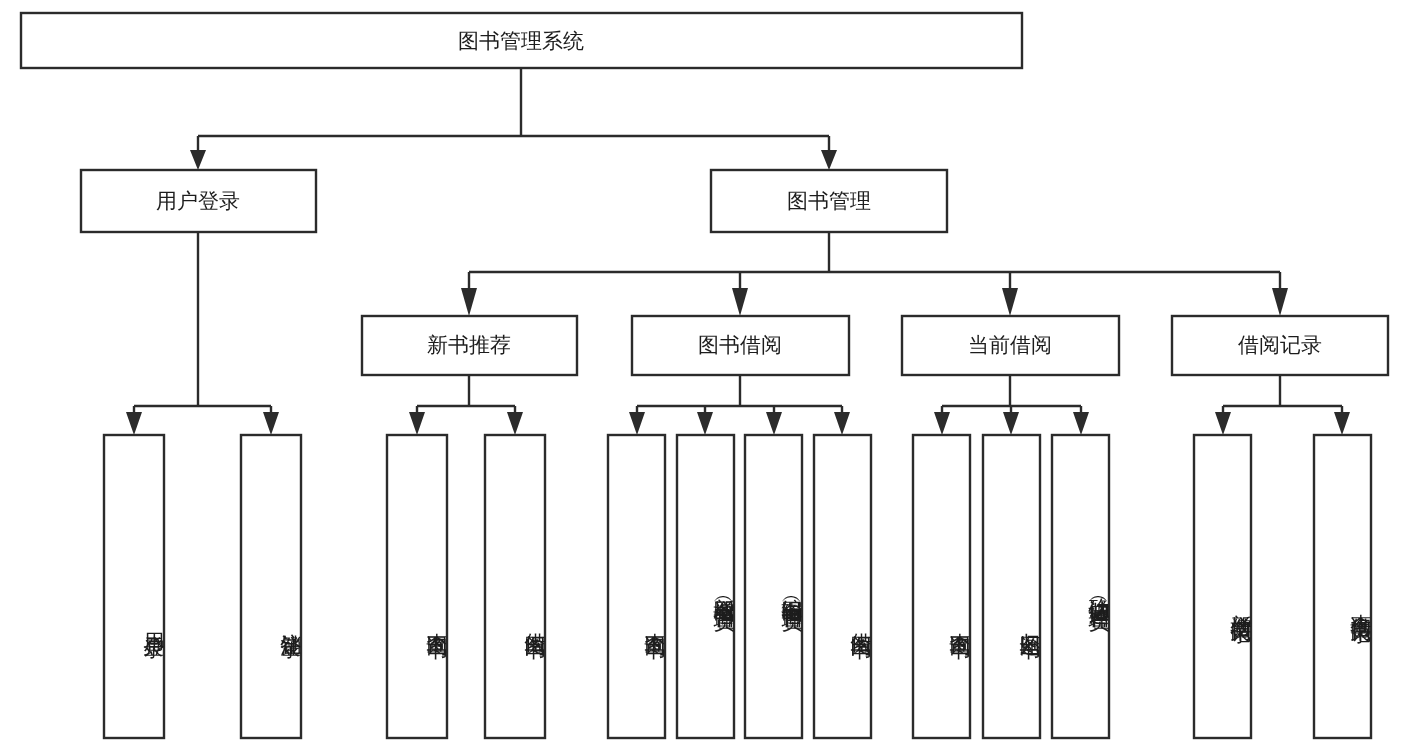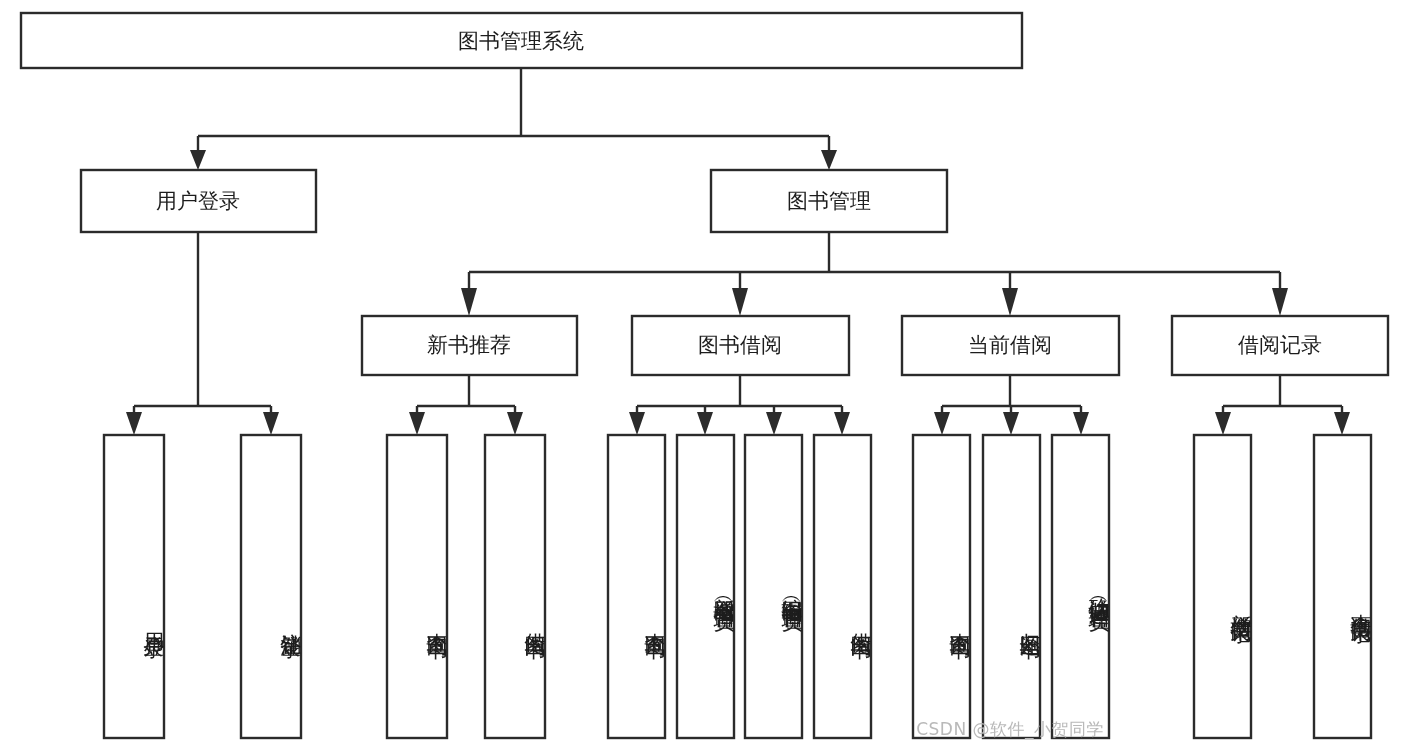--- a/index.html
+++ b/index.html
@@ -190,14 +190,13 @@
   <div class="leaf-label" style="left:608px; top:505px; width:57px; height:230px;">查询图书</div>
   <div class="leaf-label" style="left:677px; top:445px; width:57px; height:290px;">新增图书（管理员）</div>
   <div class="leaf-label" style="left:745px; top:445px; width:57px; height:290px;">编辑图书（管理员）</div>
   <div class="leaf-label" style="left:814px; top:505px; width:57px; height:230px;">借阅图书</div>
   <div class="leaf-label" style="left:913px; top:505px; width:57px; height:230px;">查询图书</div>
   <div class="leaf-label" style="left:983px; top:505px; width:57px; height:230px;">归还图书</div>
   <div class="leaf-label" style="left:1052px; top:445px; width:57px; height:290px;">确认归还（管理员）</div>
   <div class="leaf-label" style="left:1194px; top:470px; width:57px; height:265px;">新增借阅记录</div>
   <div class="leaf-label" style="left:1314px; top:470px; width:57px; height:265px;">查询借阅记录</div>
 
-  <div class="watermark">CSDN @软件_小贺同学</div>
 </div>
 
 </body></html>

